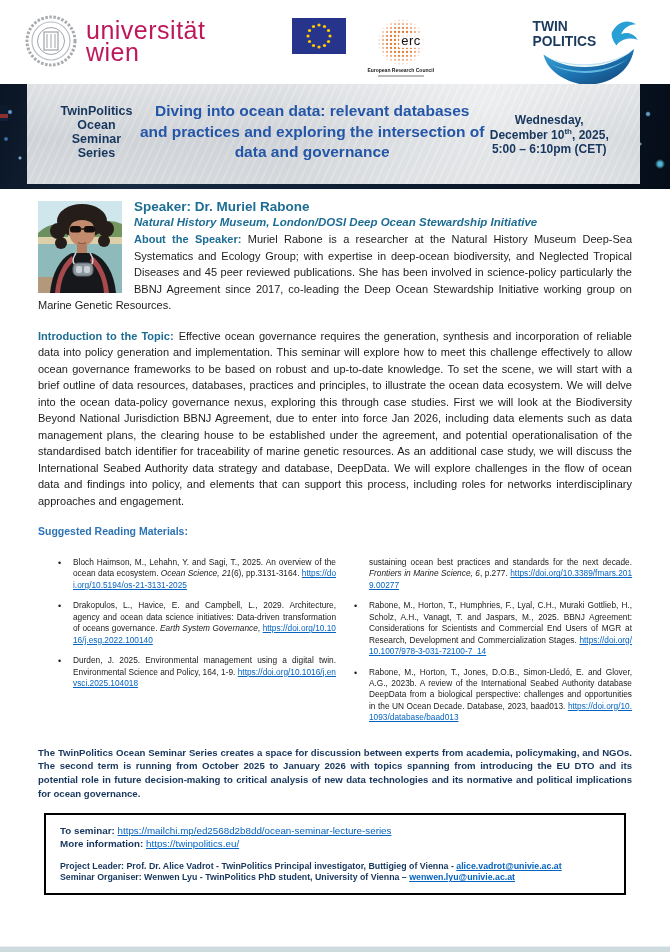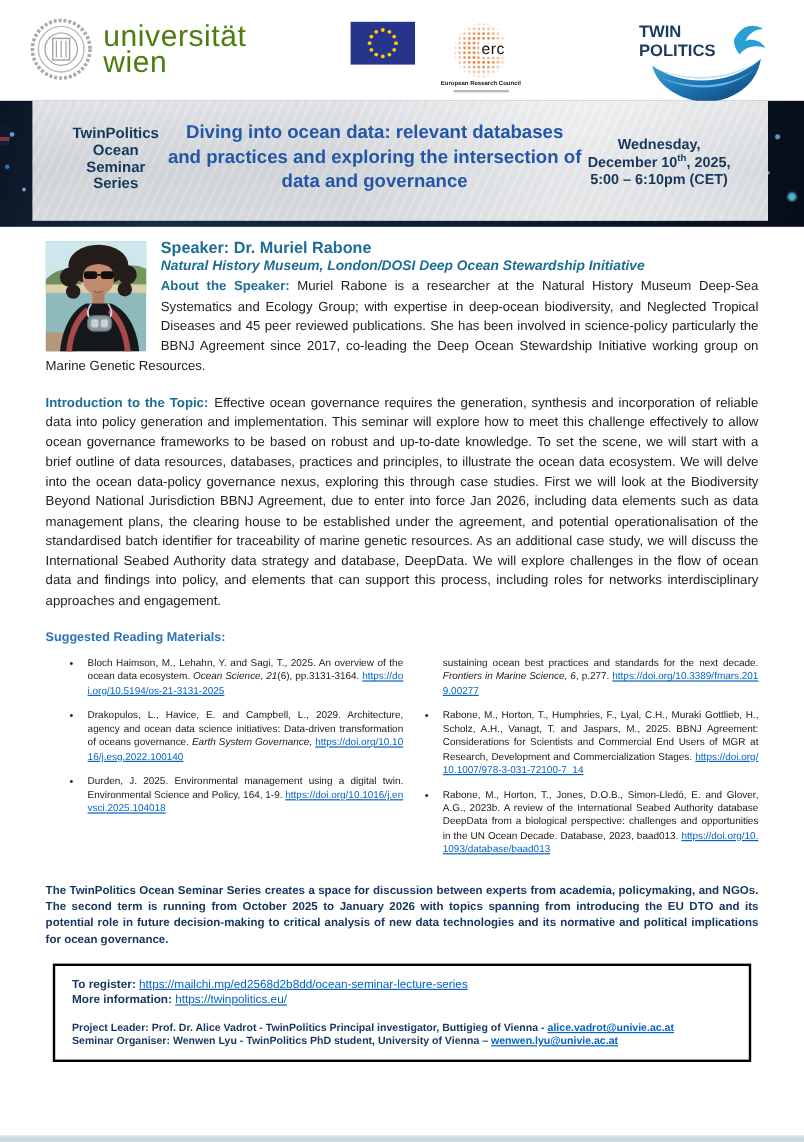--- a/index.html
+++ b/index.html
@@ -6,21 +6,21 @@
   * { box-sizing:border-box; }
   .page {
     position:relative; width:670px; height:952px; margin:0 auto;
     background:#ffffff; overflow:hidden;
     font-family:"Liberation Sans", sans-serif; color:#1c1c1c;
   }
 
   
   .header { display:flex; justify-content:space-between; align-items:flex-start; padding:12px 28px 0 24px; height:82px; }
   .logo-uniwien { display:flex; align-items:center; gap:8px; }
-  .uniwien-text { color:#4d7c0f; font-size:25px; line-height:0.88; letter-spacing:0.5px; }
+  .uniwien-text { color:#be185d; font-size:25px; line-height:0.88; letter-spacing:0.5px; }
   .logo-center { display:flex; align-items:flex-start; gap:12px; margin-top:6px; }
   .eu-flag { display:block; }
   .erc-wrap { display:flex; flex-direction:column; align-items:center; width:86px; }
   .erc-ball { position:relative; width:48px; height:48px; }
   .erc-label { position:absolute; right:2px; top:15px; background:rgba(255,255,255,0.85); padding:0 2px; font-size:13px; color:#111; letter-spacing:0.5px; }
   .erc-sub { font-size:5px; font-weight:bold; color:#222; margin-top:1px; white-space:nowrap; }
   .erc-fineprint { width:46px; height:2px; background:#b9b9b9; margin-top:2px; }
   .logo-twin { margin-top:2px; }
 
   
@@ -56,21 +56,21 @@
   .speaker-block { margin-top:10px; }
   .photo { float:left; width:84px; height:92px; margin:2px 12px 2px 0; }
   .speaker-heading { font-size:13.5px; font-weight:bold; color:#1d6d94; margin:0 0 2px 0; }
   .speaker-affil { font-size:11.5px; font-weight:bold; font-style:italic; color:#1d6d94; margin:0 0 3px 0; }
   .body-text { font-size:11px; line-height:1.5; text-align:justify; color:#1c1c1c; margin:0; }
   .teal-label { font-weight:bold; color:#1d6d94; }
   .intro-para { margin-top:14px; }
   .intro-para .teal-label { margin-right:5px; }
 
   .reading-heading { margin-top:16px; font-size:10.5px; font-weight:bold; color:#2e74b5; }
-  .reading-cols { display:flex; gap:16px; margin-top:10px; padding-left:18px; align-items:flex-start; }
+  .reading-cols { display:flex; gap:16px; margin-top:20px; padding-left:18px; align-items:flex-start; }
   .ref-col { flex:1; font-size:8.3px; line-height:1.38; text-align:justify; color:#1a1a1a; list-style:none; margin:0; padding:0; }
   .ref { position:relative; padding-left:17px; margin-bottom:9px; }
   .ref.bullet::before { content:"•"; position:absolute; left:2px; top:0; font-size:9px; }
   .lnk { color:#0563c1; text-decoration:underline; cursor:pointer; word-break:break-all; }
 
   .series-note { margin-top:13px; font-size:9.6px; font-weight:bold; color:#17365d; line-height:1.42; text-align:justify; }
 
   .register-box { margin:13px 6px 0 6px; border:2.5px solid #000; padding:8px 14px 10px 14px; }
   .box-line { font-size:9.8px; font-weight:bold; color:#17365d; margin:2px 0; }
   .box-line.small { font-size:8.8px; margin:1px 0; }
@@ -221,21 +221,21 @@
       <ul class="ref-col">
         <li class="ref"><span>sustaining ocean best practices and standards for the next decade. </span><i>Frontiers in Marine Science, 6</i><span>, p.277. </span><a class="lnk">https://doi.org/10.3389/fmars.2019.00277</a></li>
         <li class="ref bullet"><span>Rabone, M., Horton, T., Humphries, F., Lyal, C.H., Muraki Gottlieb, H., Scholz, A.H., Vanagt, T. and Jaspars, M., 2025. BBNJ Agreement: Considerations for Scientists and Commercial End Users of MGR at Research, Development and Commercialization Stages. </span><a class="lnk">https://doi.org/10.1007/978-3-031-72100-7_14</a></li>
         <li class="ref bullet"><span>Rabone, M., Horton, T., Jones, D.O.B., Simon-Lledó, E. and Glover, A.G., 2023b. A review of the International Seabed Authority database DeepData from a biological perspective: challenges and opportunities in the UN Ocean Decade. Database, 2023, baad013. </span><a class="lnk">https://doi.org/10.1093/database/baad013</a></li>
       </ul>
     </div>
 
     <p class="series-note">The TwinPolitics Ocean Seminar Series creates a space for discussion between experts from academia, policymaking, and NGOs. The second term is running from October 2025 to January 2026 with topics spanning from introducing the EU DTO and its potential role in future decision-making to critical analysis of new data technologies and its normative and political implications for ocean governance.</p>
 
     <div class="register-box">
-      <div class="box-line"><span>To register</span><span>: </span><a class="lnk">https://mailchi.mp/ed2568d2b8dd/ocean-seminar-lecture-series</a></div>
+      <div class="box-line"><span>To seminar</span><span>: </span><a class="lnk">https://mailchi.mp/ed2568d2b8dd/ocean-seminar-lecture-series</a></div>
       <div class="box-line"><span>More information</span><span>: </span><a class="lnk">https://twinpolitics.eu/</a></div>
       <div class="box-line small first-small"><span>Project Leader: Prof. Dr. Alice Vadrot - TwinPolitics Principal investigator, Buttigieg of Vienna - </span><a class="lnk">alice.vadrot@univie.ac.at</a></div>
       <div class="box-line small"><span>Seminar Organiser: Wenwen Lyu - TwinPolitics PhD student, University of Vienna – </span><a class="lnk">wenwen.lyu@univie.ac.at</a></div>
     </div>
 
   </div>
 
   <div class="bottom-bar"></div>
 </div>
 

